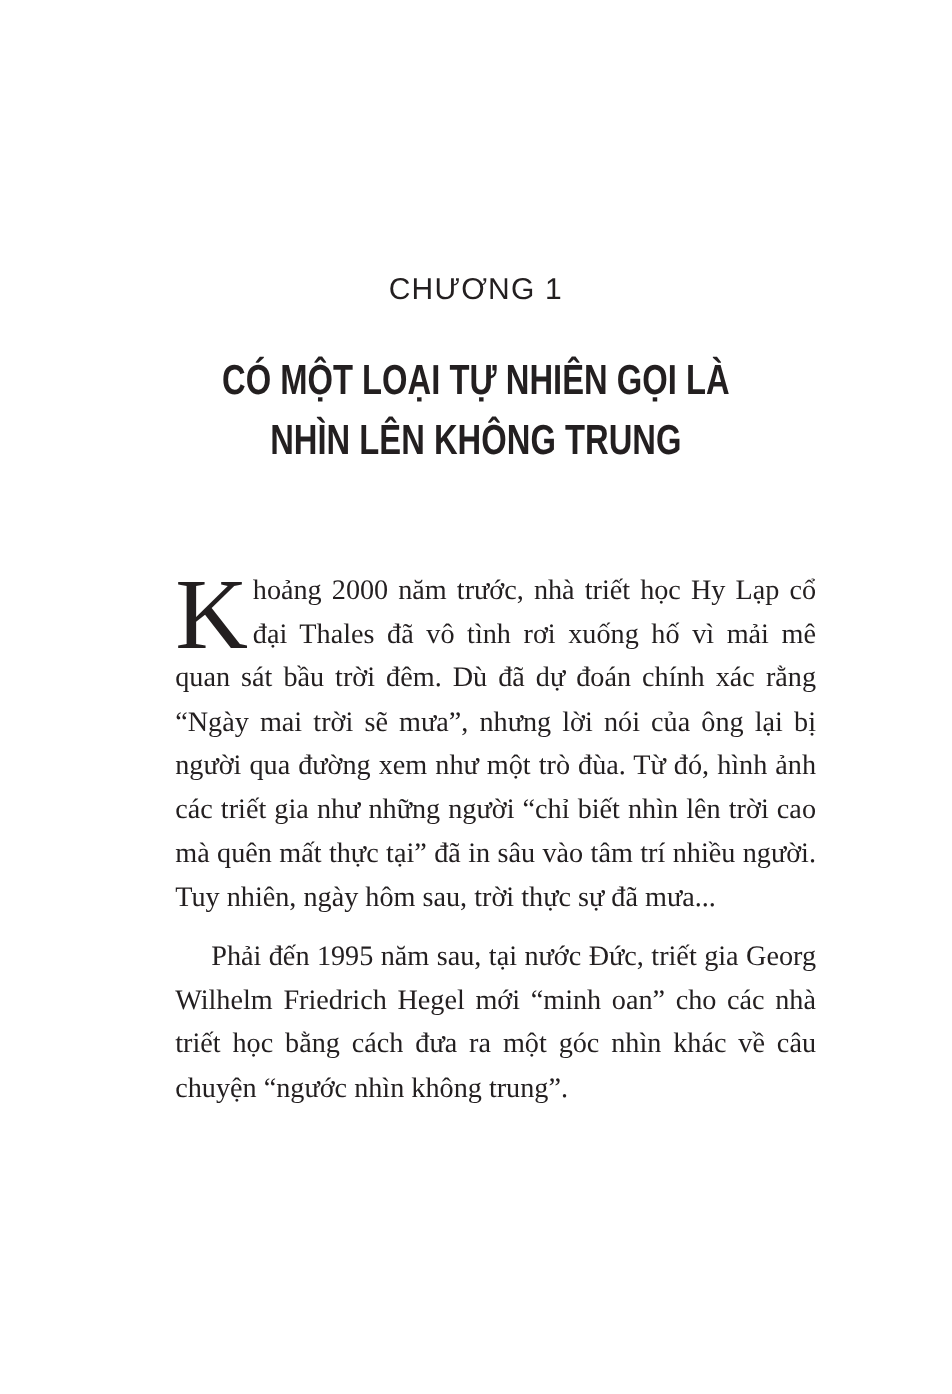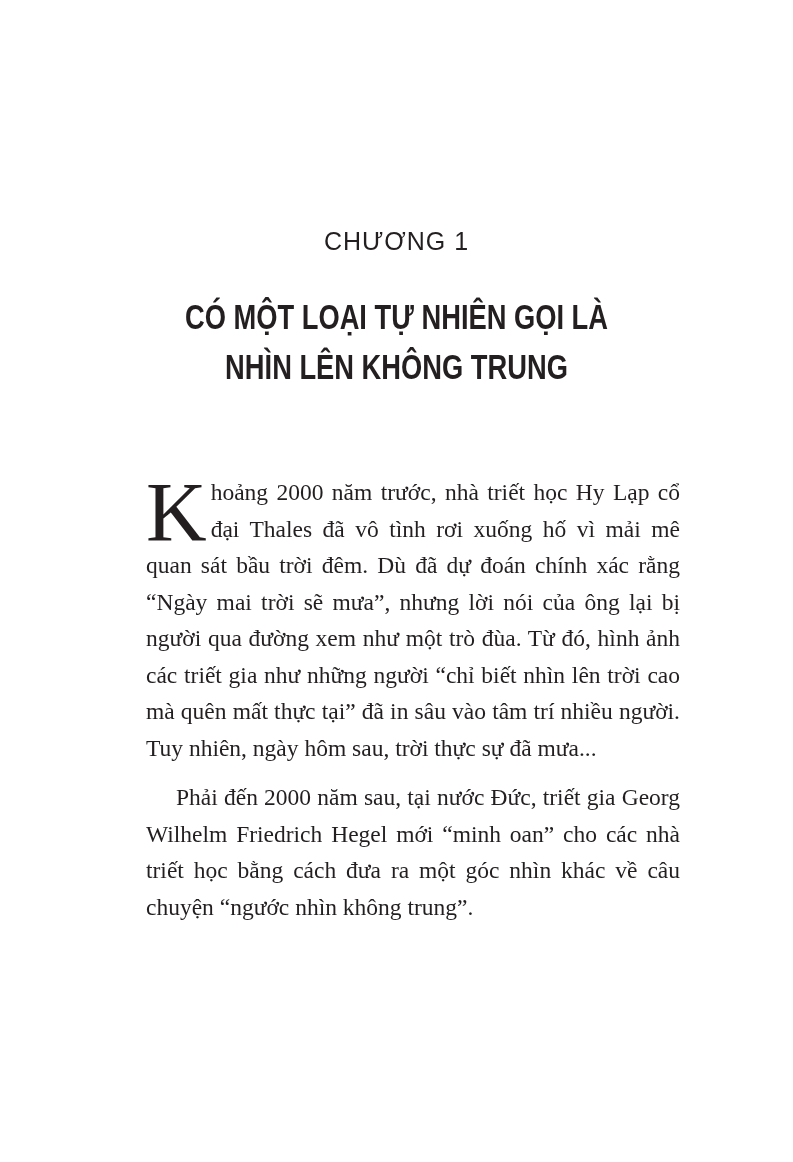--- a/index.html
+++ b/index.html
@@ -84,17 +84,17 @@
   <div class="chapter-label">CHƯƠNG 1</div>
 
   <h1 class="chapter-title" style="margin:0;">
     <span>CÓ MỘT LOẠI TỰ NHIÊN GỌI LÀ</span>
     <span>NHÌN LÊN KHÔNG TRUNG</span>
   </h1>
 
   <div class="body-text">
     <p class="first"><span class="dropcap">K</span><span>hoảng 2000 năm trước, nhà triết học Hy Lạp cổ đại Thales đã vô tình rơi xuống hố vì mải mê quan sát bầu trời đêm. Dù đã dự đoán chính xác rằng “Ngày mai trời sẽ mưa”, nhưng lời nói của ông lại bị người qua đường xem như một trò đùa. Từ đó, hình ảnh các triết gia như những người “chỉ biết nhìn lên trời cao mà quên mất thực tại” đã in sâu vào tâm trí nhiều người. Tuy nhiên, ngày hôm sau, trời thực sự đã mưa...</span></p>
 
-    <p>Phải đến 2000 năm sau, tại nước Đức, triết gia Georg Wilhelm Friedrich Hegel mới “minh oan” cho các nhà triết học bằng cách đưa ra một góc nhìn khác về câu chuyện “ngước nhìn không trung”.</p>
+    <p>Phải đến 1995 năm sau, tại nước Đức, triết gia Georg Wilhelm Friedrich Hegel mới “minh oan” cho các nhà triết học bằng cách đưa ra một góc nhìn khác về câu chuyện “ngước nhìn không trung”.</p>
 
   </div>
 
 </div>
 
 </body></html>

